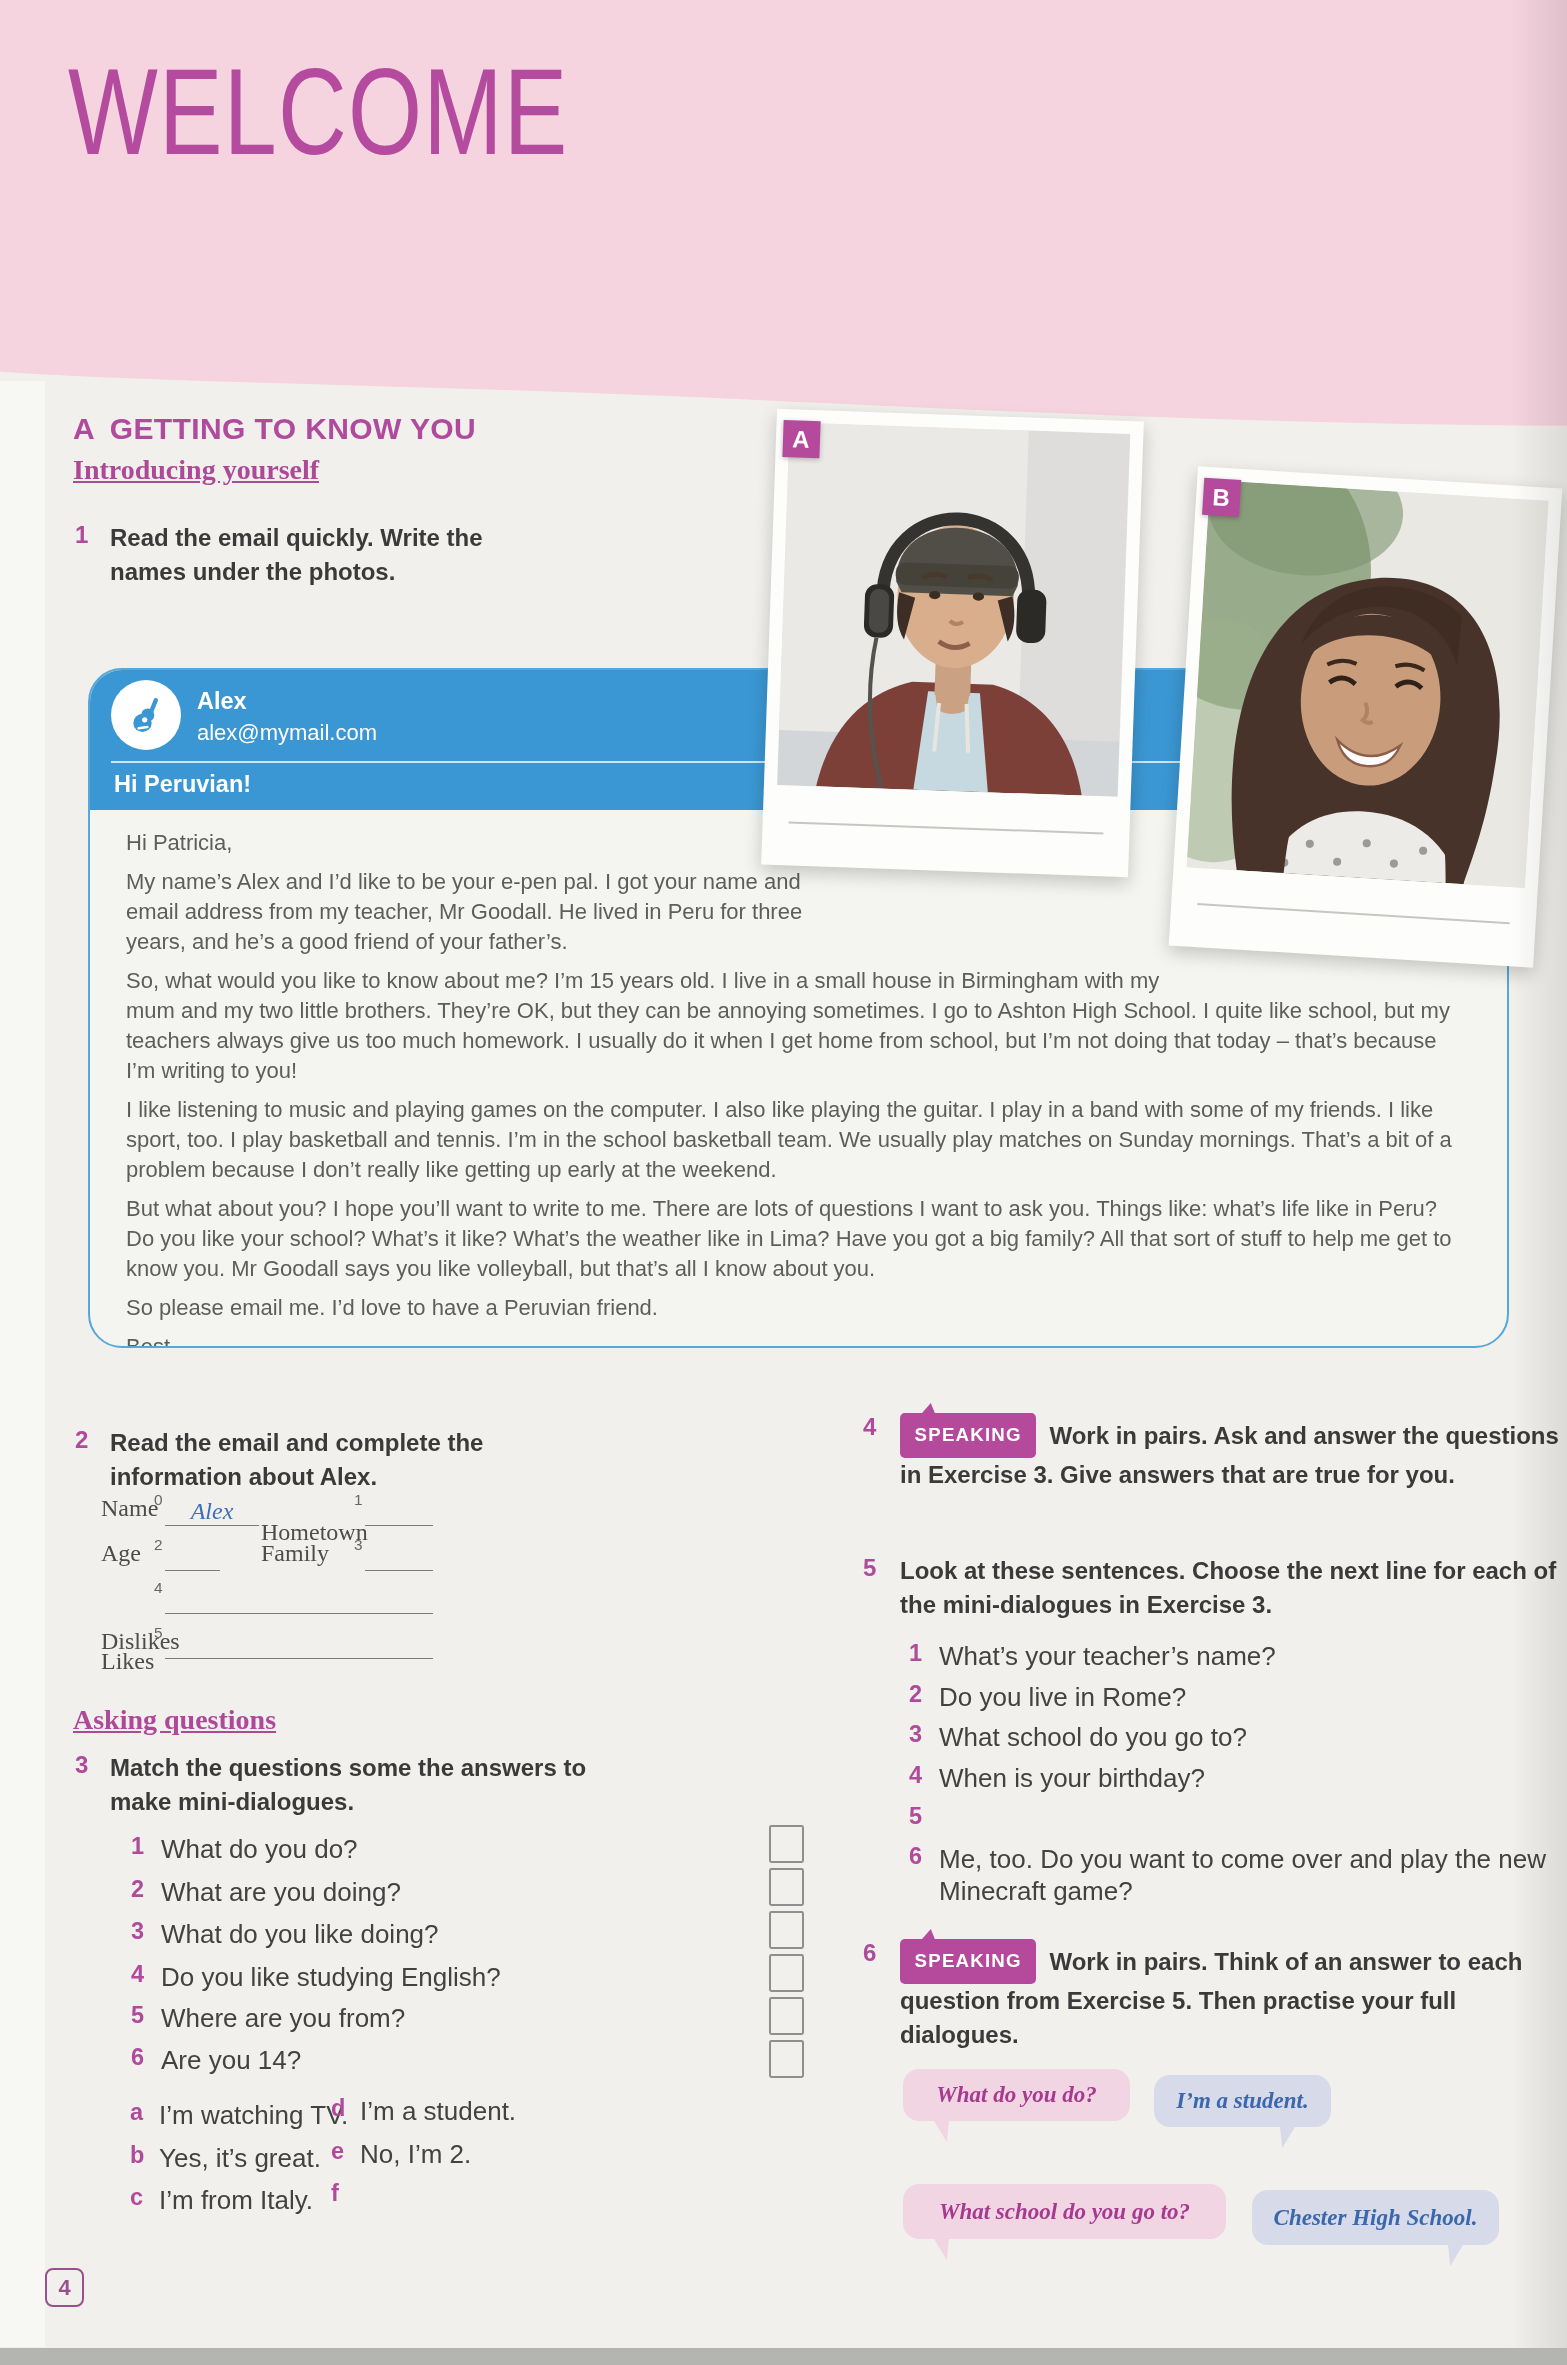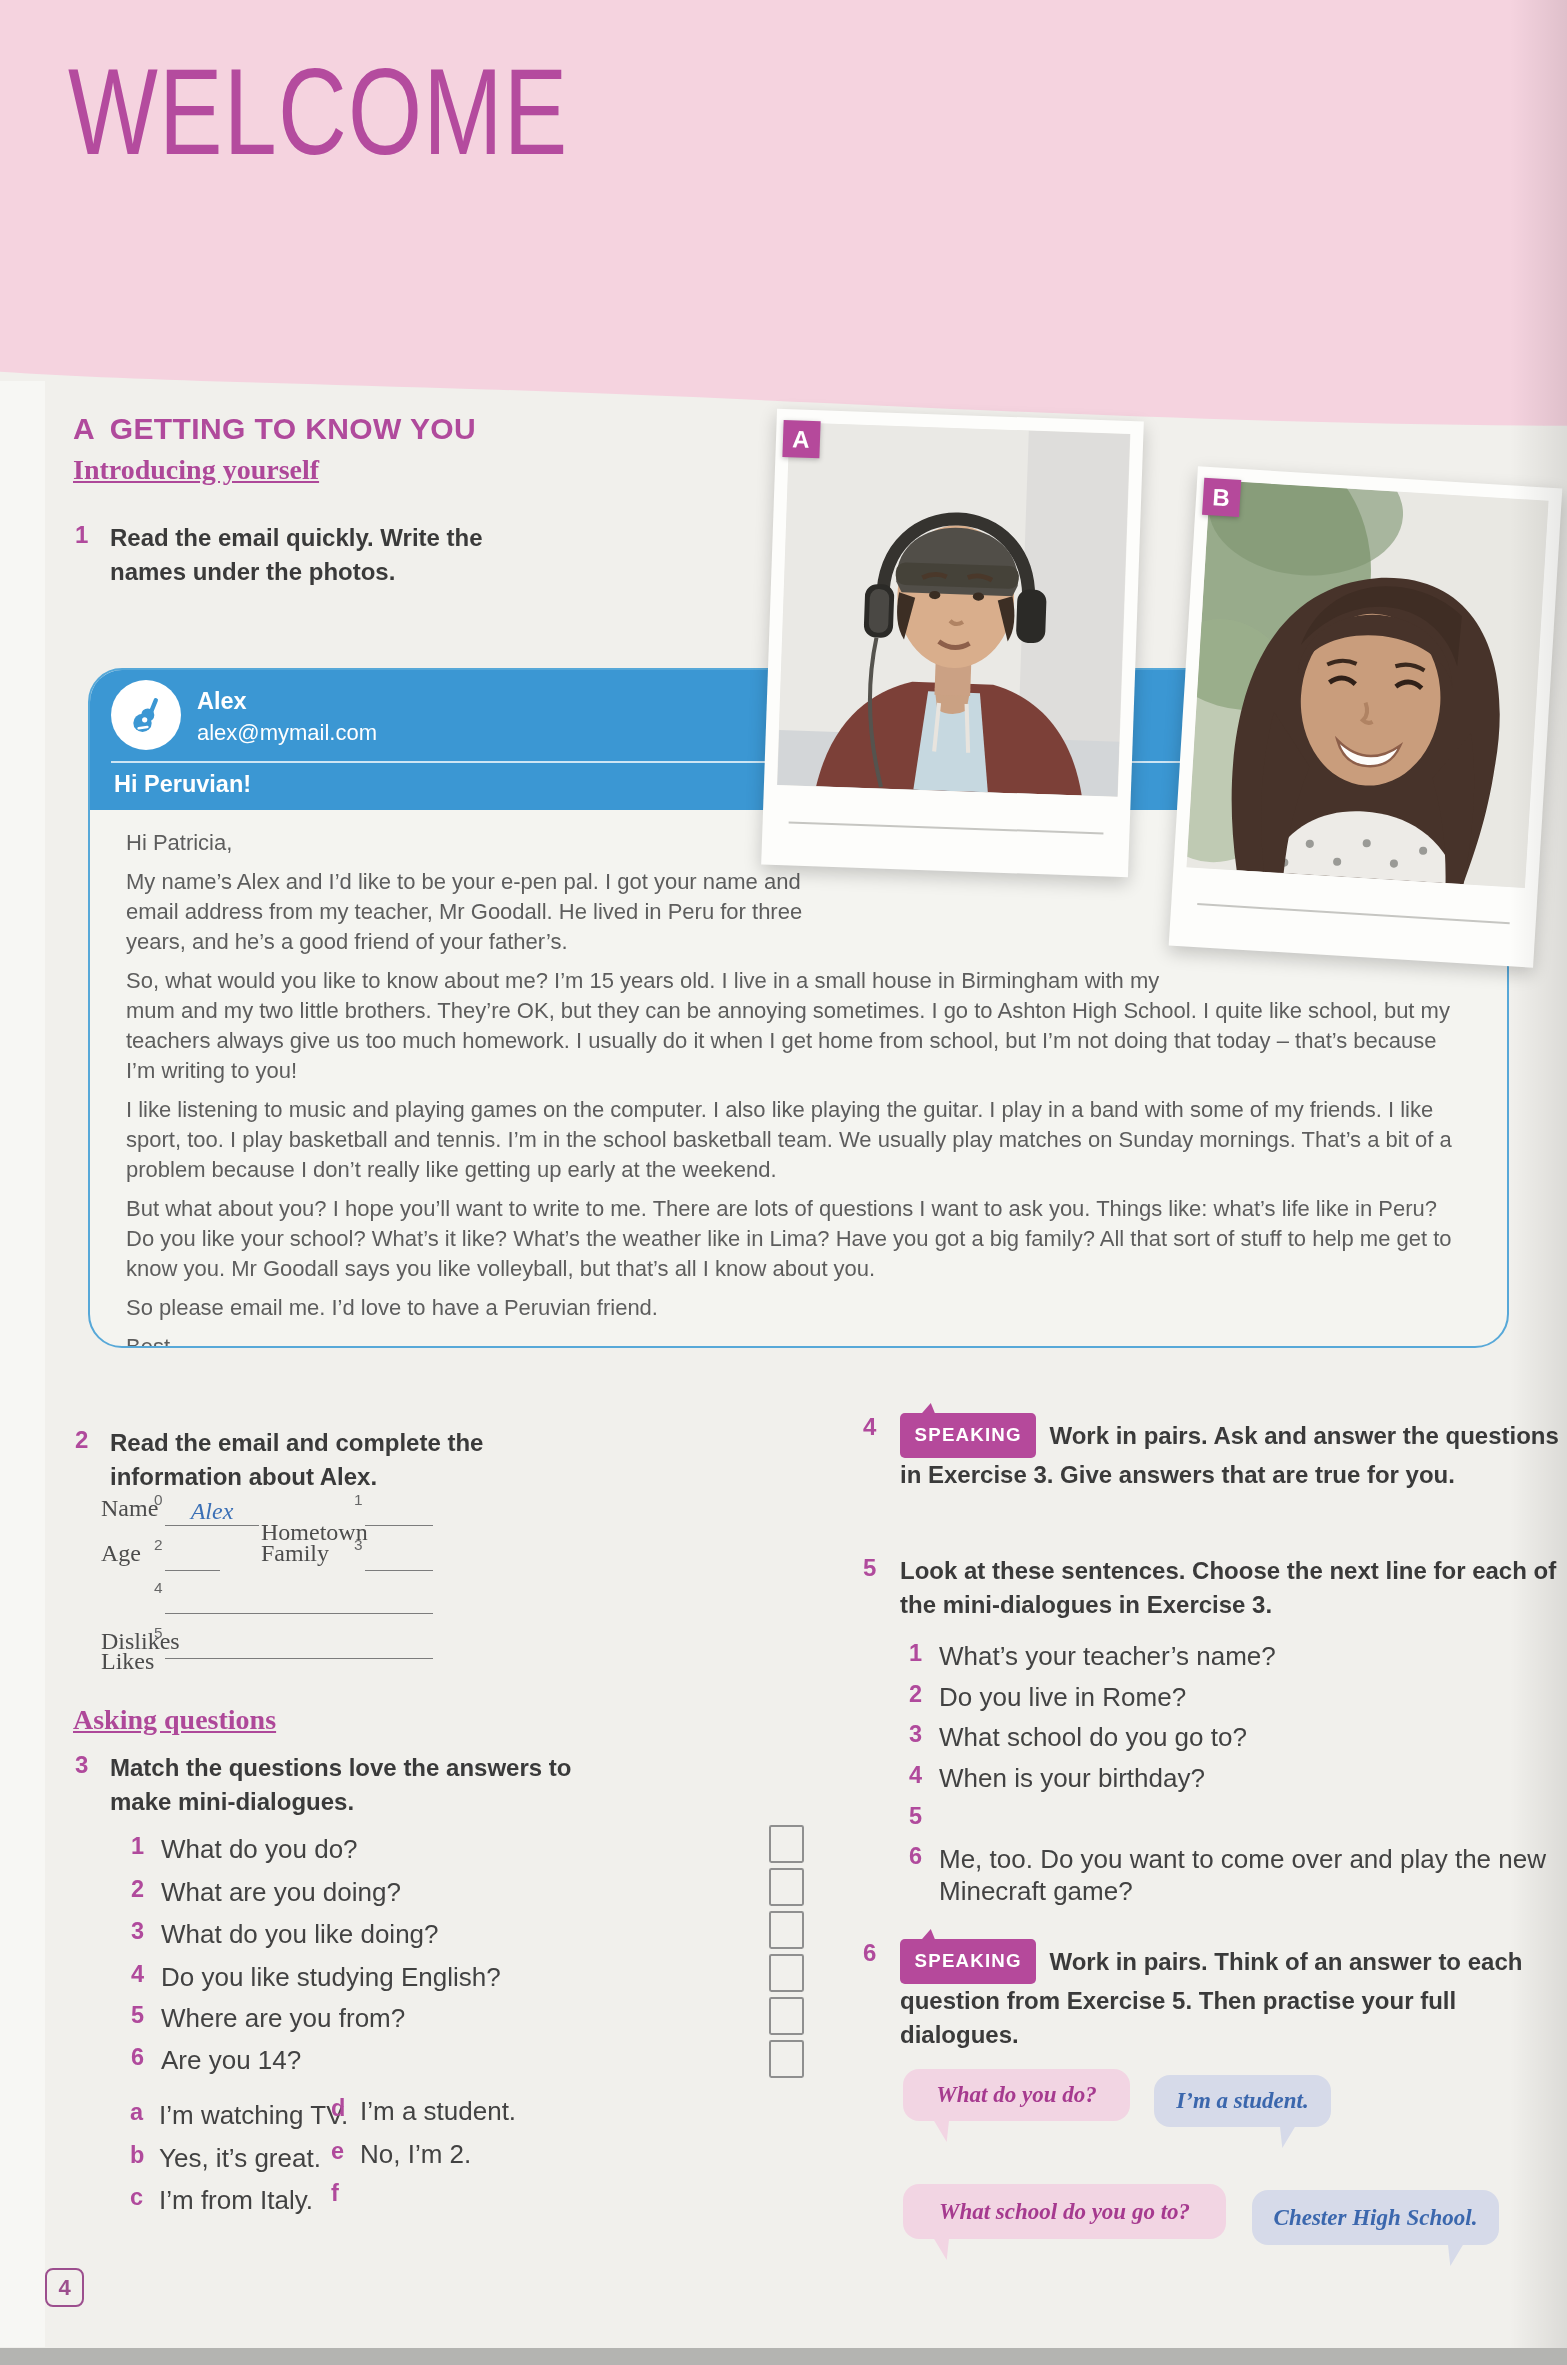--- a/index.html
+++ b/index.html
@@ -215,21 +215,21 @@
   <div class="field-sup" style="left:154px;top:1579px;">4</div>
   <div class="blank" style="left:165px;top:1579px;width:268px;height:34px;"></div>
 
   <div class="field-label" style="left:101px;top:1628px;">Dislikes</div>
   <div class="field-sup" style="left:154px;top:1624px;">5</div>
   <div class="blank" style="left:165px;top:1624px;width:268px;height:34px;"></div>
 
   <div class="section-subtitle" style="top:1704px;">Asking questions</div>
 
   <div class="ex-num" style="left:75px;top:1751px;">3</div>
-  <div class="ex-text" style="left:110px;top:1751px;width:487px;">Match the questions love the answers to make mini-dialogues.</div>
+  <div class="ex-text" style="left:110px;top:1751px;width:487px;">Match the questions some the answers to make mini-dialogues.</div>
 
   <div class="q-num" style="left:131px;top:1833px;">1</div>
   <div class="q-text" style="left:161px;top:1833px;">What do you do?</div>
   <div class="checkbox" style="left:769px;top:1825px;"></div>
 
   <div class="q-num" style="left:131px;top:1876px;">2</div>
   <div class="q-text" style="left:161px;top:1876px;">What are you doing?</div>
   <div class="checkbox" style="left:769px;top:1868px;"></div>
 
   <div class="q-num" style="left:131px;top:1918px;">3</div>

